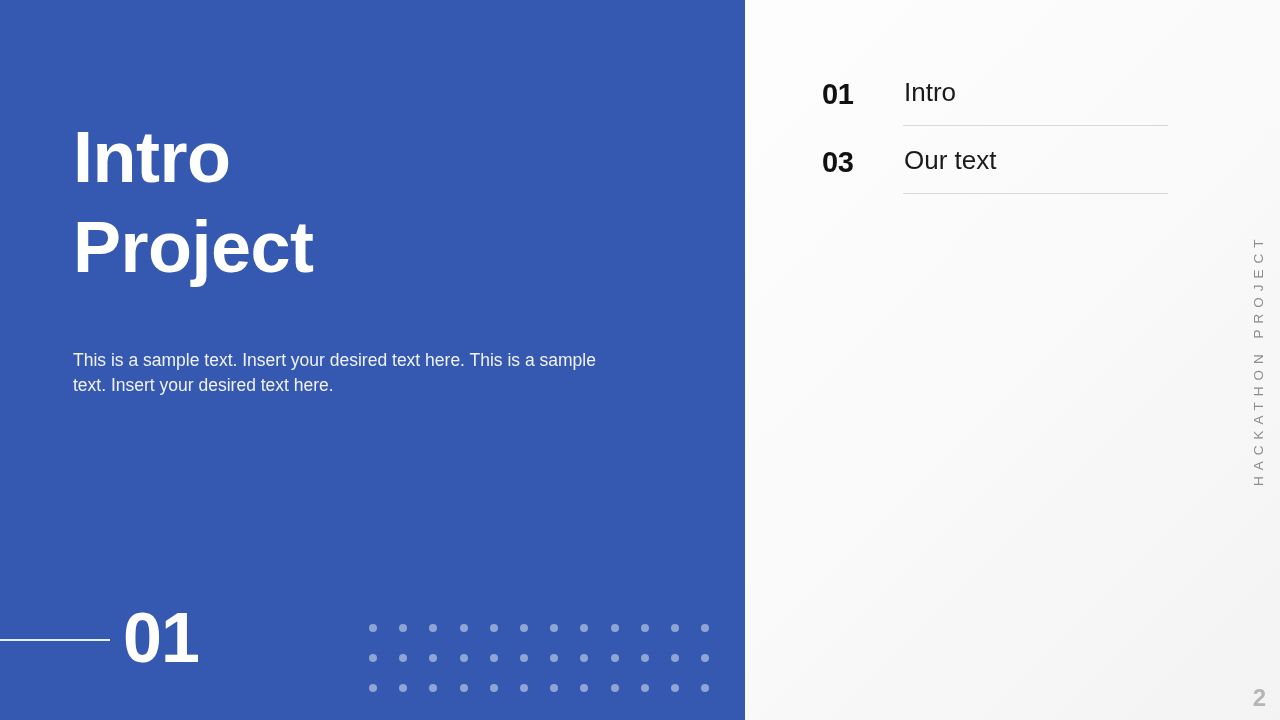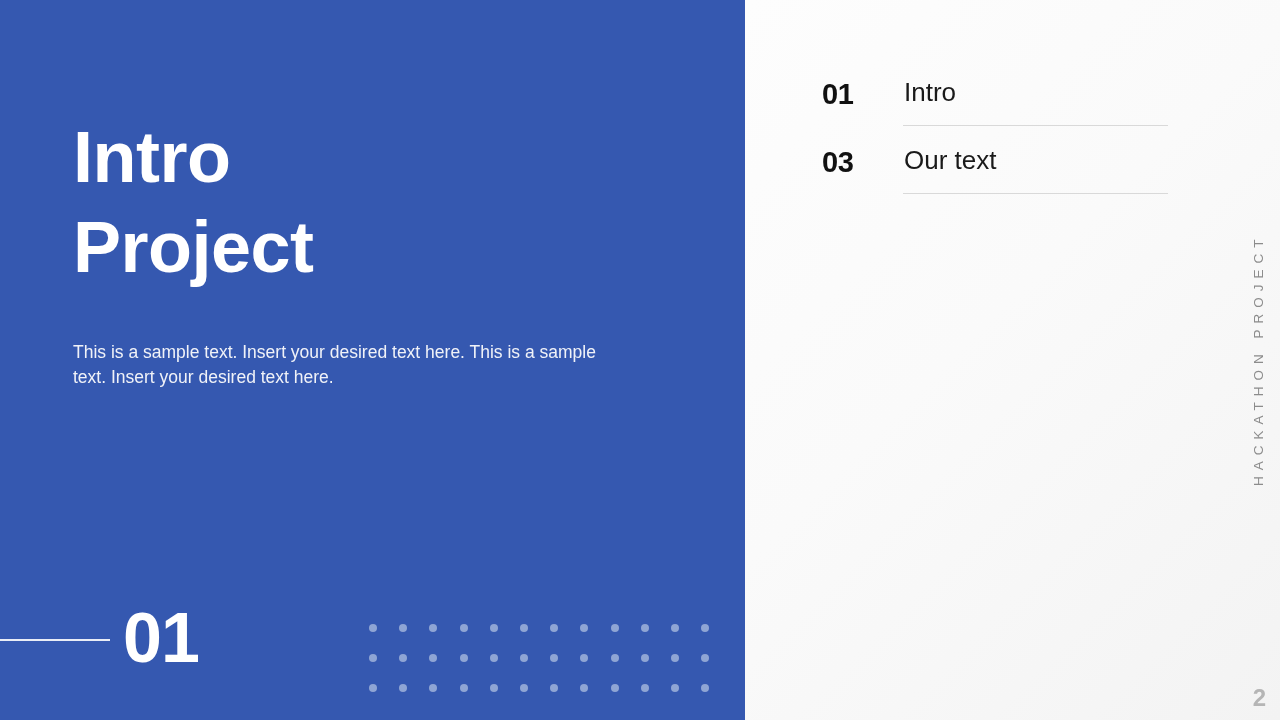--- a/index.html
+++ b/index.html
@@ -48,21 +48,21 @@
     line-height: 90px;
     letter-spacing: -0.5px;
   }
   .slide-title .line {
     display: block;
   }
 
   .slide-body {
     position: absolute;
     left: 73px;
-    top: 340px;
+    top: 348px;
     width: 560px;
     color: #f0f2f8;
     font-size: 17.5px;
     font-weight: 400;
     line-height: 25px;
   }
 
   
   .section-rule {
     position: absolute;

